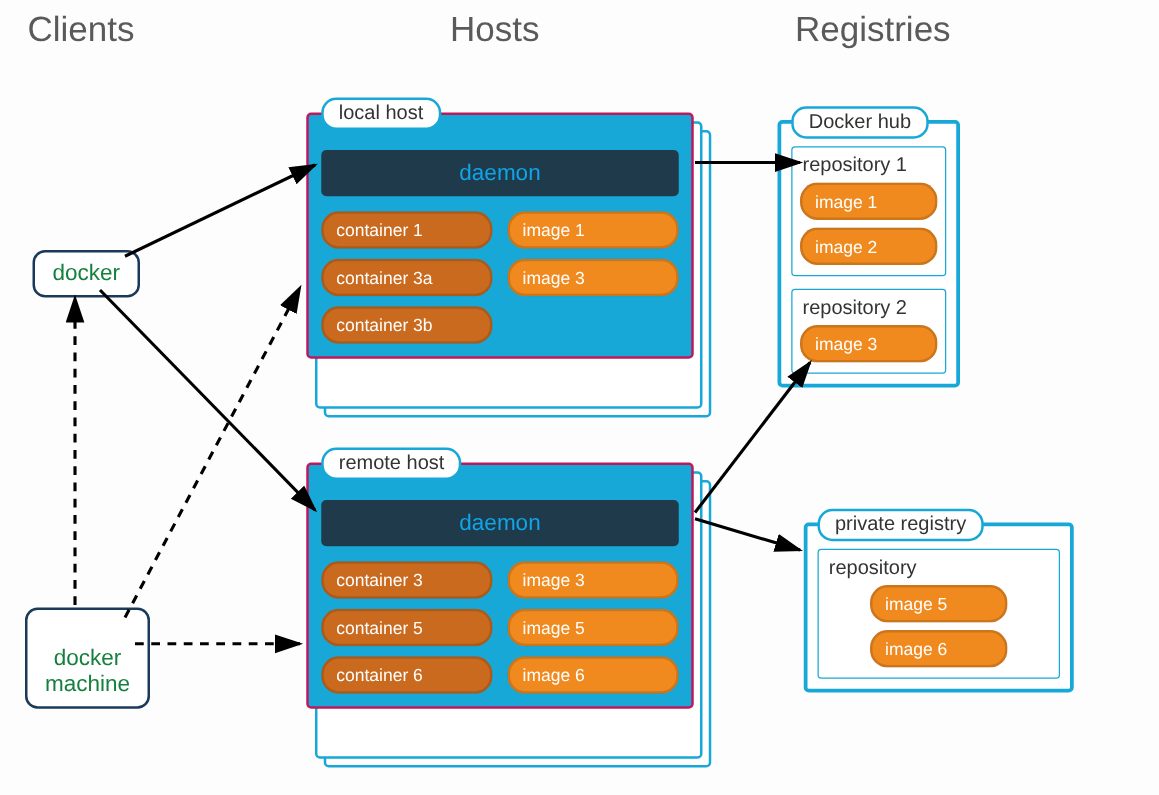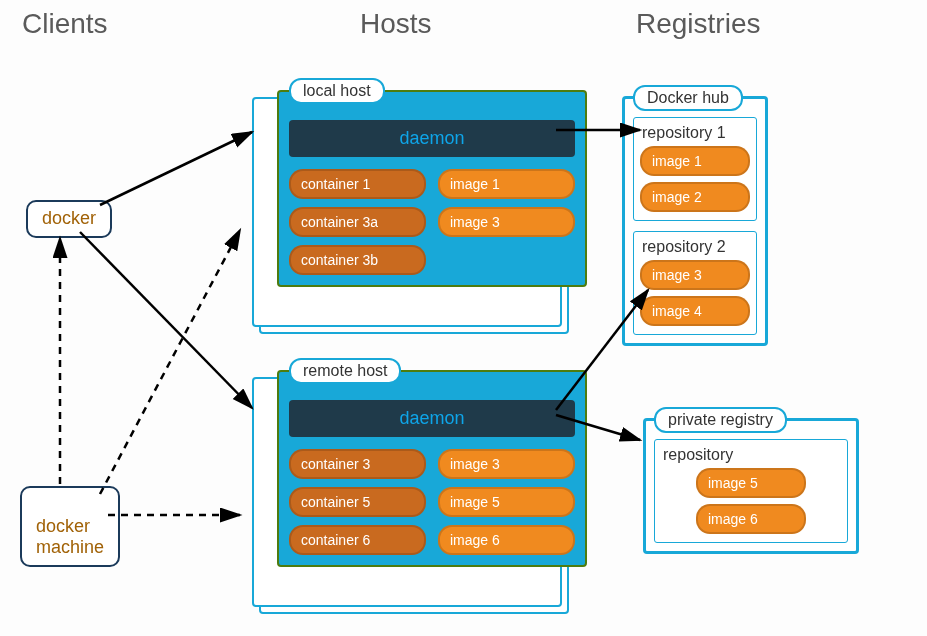--- a/index.html
+++ b/index.html
@@ -19,41 +19,40 @@
     font-size: 28px;
     color: #5a5a5a;
     font-weight: 400;
   }
   .client-box {
     position: absolute;
     border: 2px solid #1b3a5a;
     background: #fff;
     border-radius: 10px;
     font-size: 18px;
-    color: #a16207;
+    color: #15803d;
     padding: 6px 14px;
-    text-align: left;
+    text-align: center;
     line-height: 1.2;
   }
   .host-stack {
     position: absolute;
   }
   .host-stack .shadow {
     position: absolute;
     background: #fff;
     border: 2px solid #18a8d8;
     border-radius: 4px;
   }
   .host-stack .host-main {
     position: relative;
     background: #18a8d8;
-    border: 2px solid #4d7c0f;
+    border: 2px solid #be185d;
     border-radius: 4px;
     padding: 10px;
-    margin-left: 32px;
   }
   .host-label {
     position: absolute;
     top: -14px;
     left: 10px;
     background: #fff;
     border: 2px solid #18a8d8;
     border-radius: 12px;
     padding: 2px 12px;
     font-size: 16px;
@@ -187,21 +186,20 @@
     <div class="repo-images">
       <div class="pill image-pill" style="width:110px;">image 1</div>
       <div class="pill image-pill" style="width:110px;">image 2</div>
     </div>
   </div>
 
   <div class="repo-box">
     <div class="repo-title">repository 2</div>
     <div class="repo-images">
       <div class="pill image-pill" style="width:110px;">image 3</div>
-      <div class="pill image-pill" style="width:110px;">image 4</div>
     </div>
   </div>
 </div>
 
 <div class="registry-box" style="left:643px; top:418px; width:216px;">
   <div class="registry-label">private registry</div>
 
   <div class="repo-box">
     <div class="repo-title">repository</div>
     <div class="repo-images">

